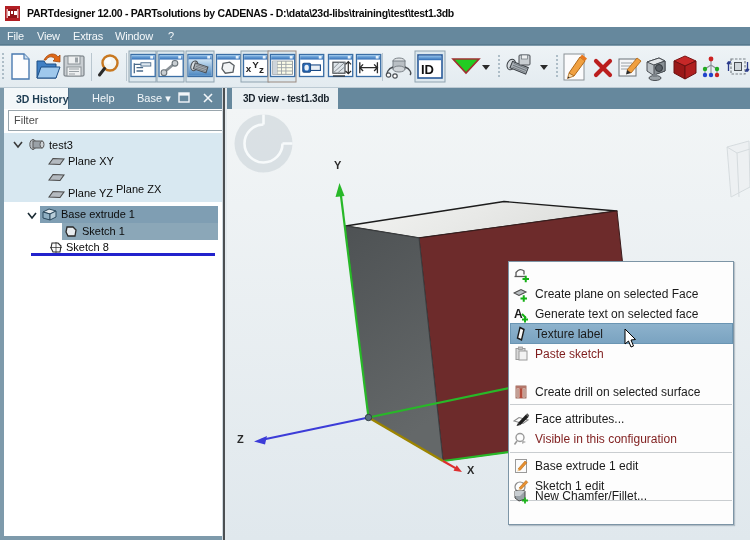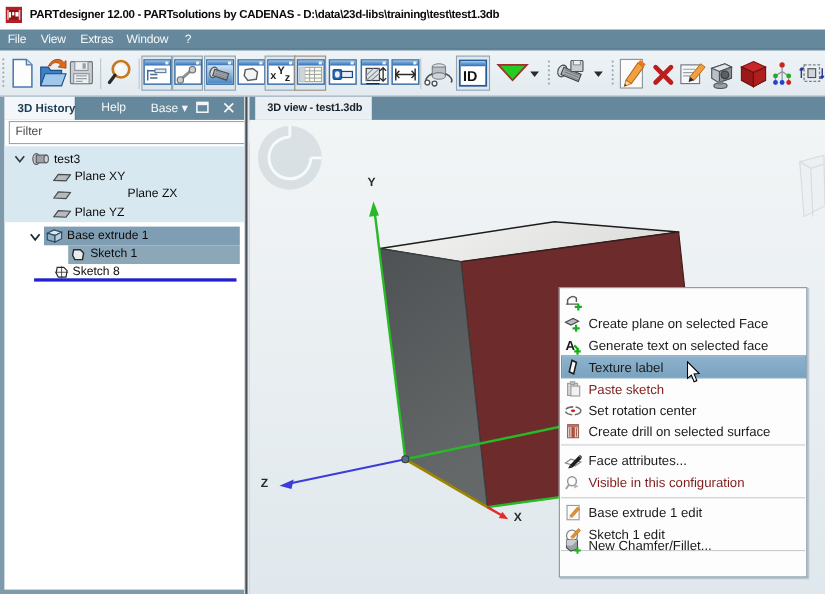--- a/index.html
+++ b/index.html
@@ -322,21 +322,21 @@
   <ellipse cx="13" cy="6.5" rx="2" ry="3.5" fill="#cfd4d8" stroke="#5a5a5a" stroke-width="1"></ellipse>
 </svg>
 <div class="abs trow" style="left:49px; top:139px;">test3</div>
 <svg class="abs" style="left:48px; top:157px;" width="17" height="9" viewBox="0 0 17 9">
     <polygon points="1,7 5,1.5 16,2 12,7.5" fill="#b4bac0" stroke="#4a4a4a" stroke-width="1.1"></polygon>
   </svg>
 <div class="abs trow" style="left:68px; top:155px;">Plane XY</div>
 <svg class="abs" style="left:48px; top:173px;" width="17" height="9" viewBox="0 0 17 9">
     <polygon points="1,7 5,1.5 16,2 12,7.5" fill="#b4bac0" stroke="#4a4a4a" stroke-width="1.1"></polygon>
   </svg>
-<div class="abs trow" style="left:68px; top:170px;padding-left:48px;">Plane ZX</div>
+<div class="abs trow" style="left:68px; top:183px;padding-left:48px;">Plane ZX</div>
 <svg class="abs" style="left:48px; top:190px;" width="17" height="9" viewBox="0 0 17 9">
     <polygon points="1,7 5,1.5 16,2 12,7.5" fill="#b4bac0" stroke="#4a4a4a" stroke-width="1.1"></polygon>
   </svg>
 <div class="abs trow" style="left:68px; top:187px;">Plane YZ</div>
 <svg class="abs" style="left:26px; top:211px;" width="12" height="9" viewBox="0 0 12 9">
     <path d="M2 2 L6 7 L10 2" fill="none" stroke="#1a2a33" stroke-width="1.6"></path>
   </svg>
 <svg class="abs" style="left:41px; top:207px;" width="17" height="15" viewBox="0 0 17 15">
   <polygon points="2,5 8,2 15,4 9,7" fill="#dfe7ec" stroke="#2c4a5e" stroke-width="1"></polygon>
   <polygon points="2,5 9,7 9,13 2,11" fill="#8fb0c4" stroke="#2c4a5e" stroke-width="1"></polygon>
@@ -443,27 +443,20 @@
       <span class="lbl">Texture label</span>
     </div>
   <div class="mi dis" style="top:82px;">
       <svg width="16" height="16" viewBox="0 0 16 16">
         <rect x="3" y="2.5" width="9" height="11" fill="#d8d8d8" stroke="#9a9a9a"></rect>
         <rect x="5.5" y="1" width="4" height="2.5" fill="#c0c0c0" stroke="#9a9a9a" stroke-width="0.8"></rect>
         <rect x="6" y="5" width="8" height="9" fill="#f2f2f2" stroke="#9a9a9a"></rect>
       </svg>
       <span class="lbl">Paste sketch</span>
     </div>
-  <div class="mi" style="top:101px;">
-      <svg width="17" height="17" viewBox="0 0 17 17">
-        <ellipse cx="8" cy="8.5" rx="7" ry="3.6" fill="none" stroke="#6d6d6d" stroke-width="1.4" stroke-dasharray="7 2.2"></ellipse>
-        <ellipse cx="8" cy="8.5" rx="2" ry="1.3" fill="#cc2222"></ellipse>
-      </svg>
-      <span class="lbl">Set rotation center</span>
-    </div>
   <div class="mi" style="top:120px;">
       <svg width="16" height="16" viewBox="0 0 16 16">
         <rect x="3" y="2" width="10" height="12" fill="#e8d8d0" stroke="#8a4a3a" stroke-width="0.8"></rect>
         <rect x="6.5" y="2" width="3" height="12" fill="#b34a3a"></rect>
         <rect x="3" y="2" width="10" height="2.5" fill="#b3766a"></rect>
         <path d="M5 5 L5 13 M11 5 L11 13" stroke="#8a4a3a" stroke-width="0.8"></path>
       </svg>
       <span class="lbl">Create drill on selected surface</span>
     </div>
   <div class="msep" style="top:142px;"></div>

